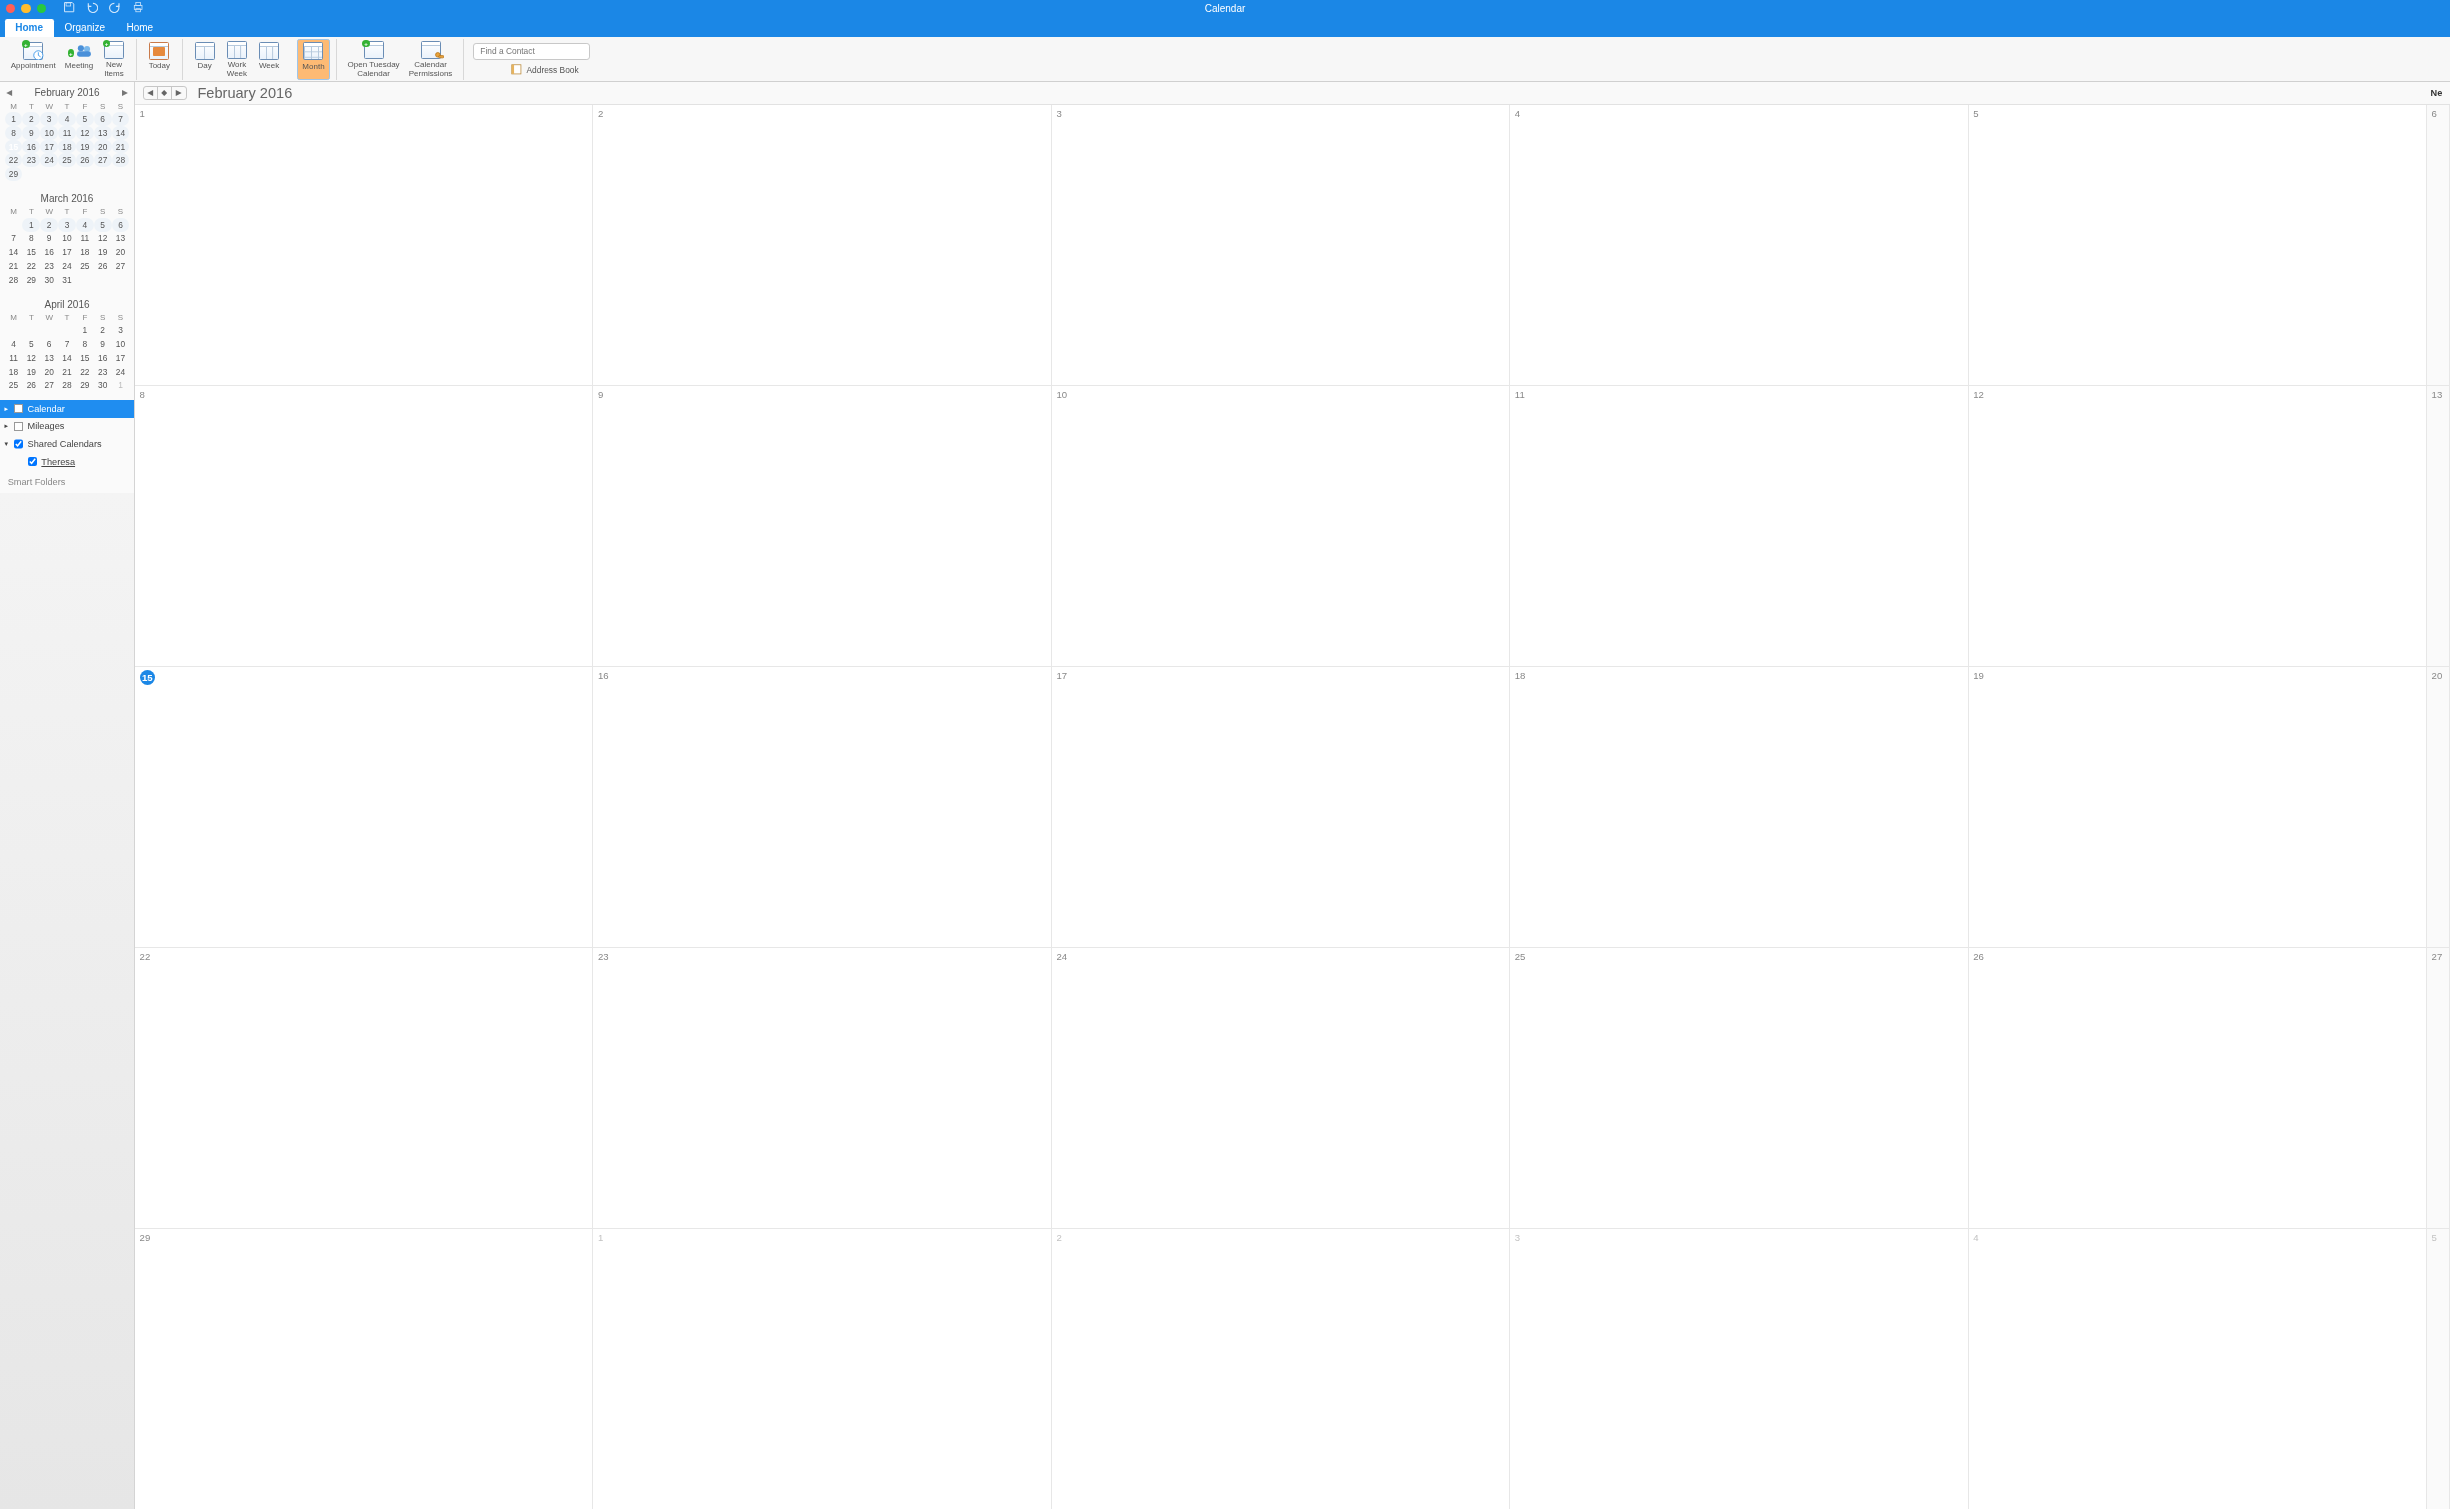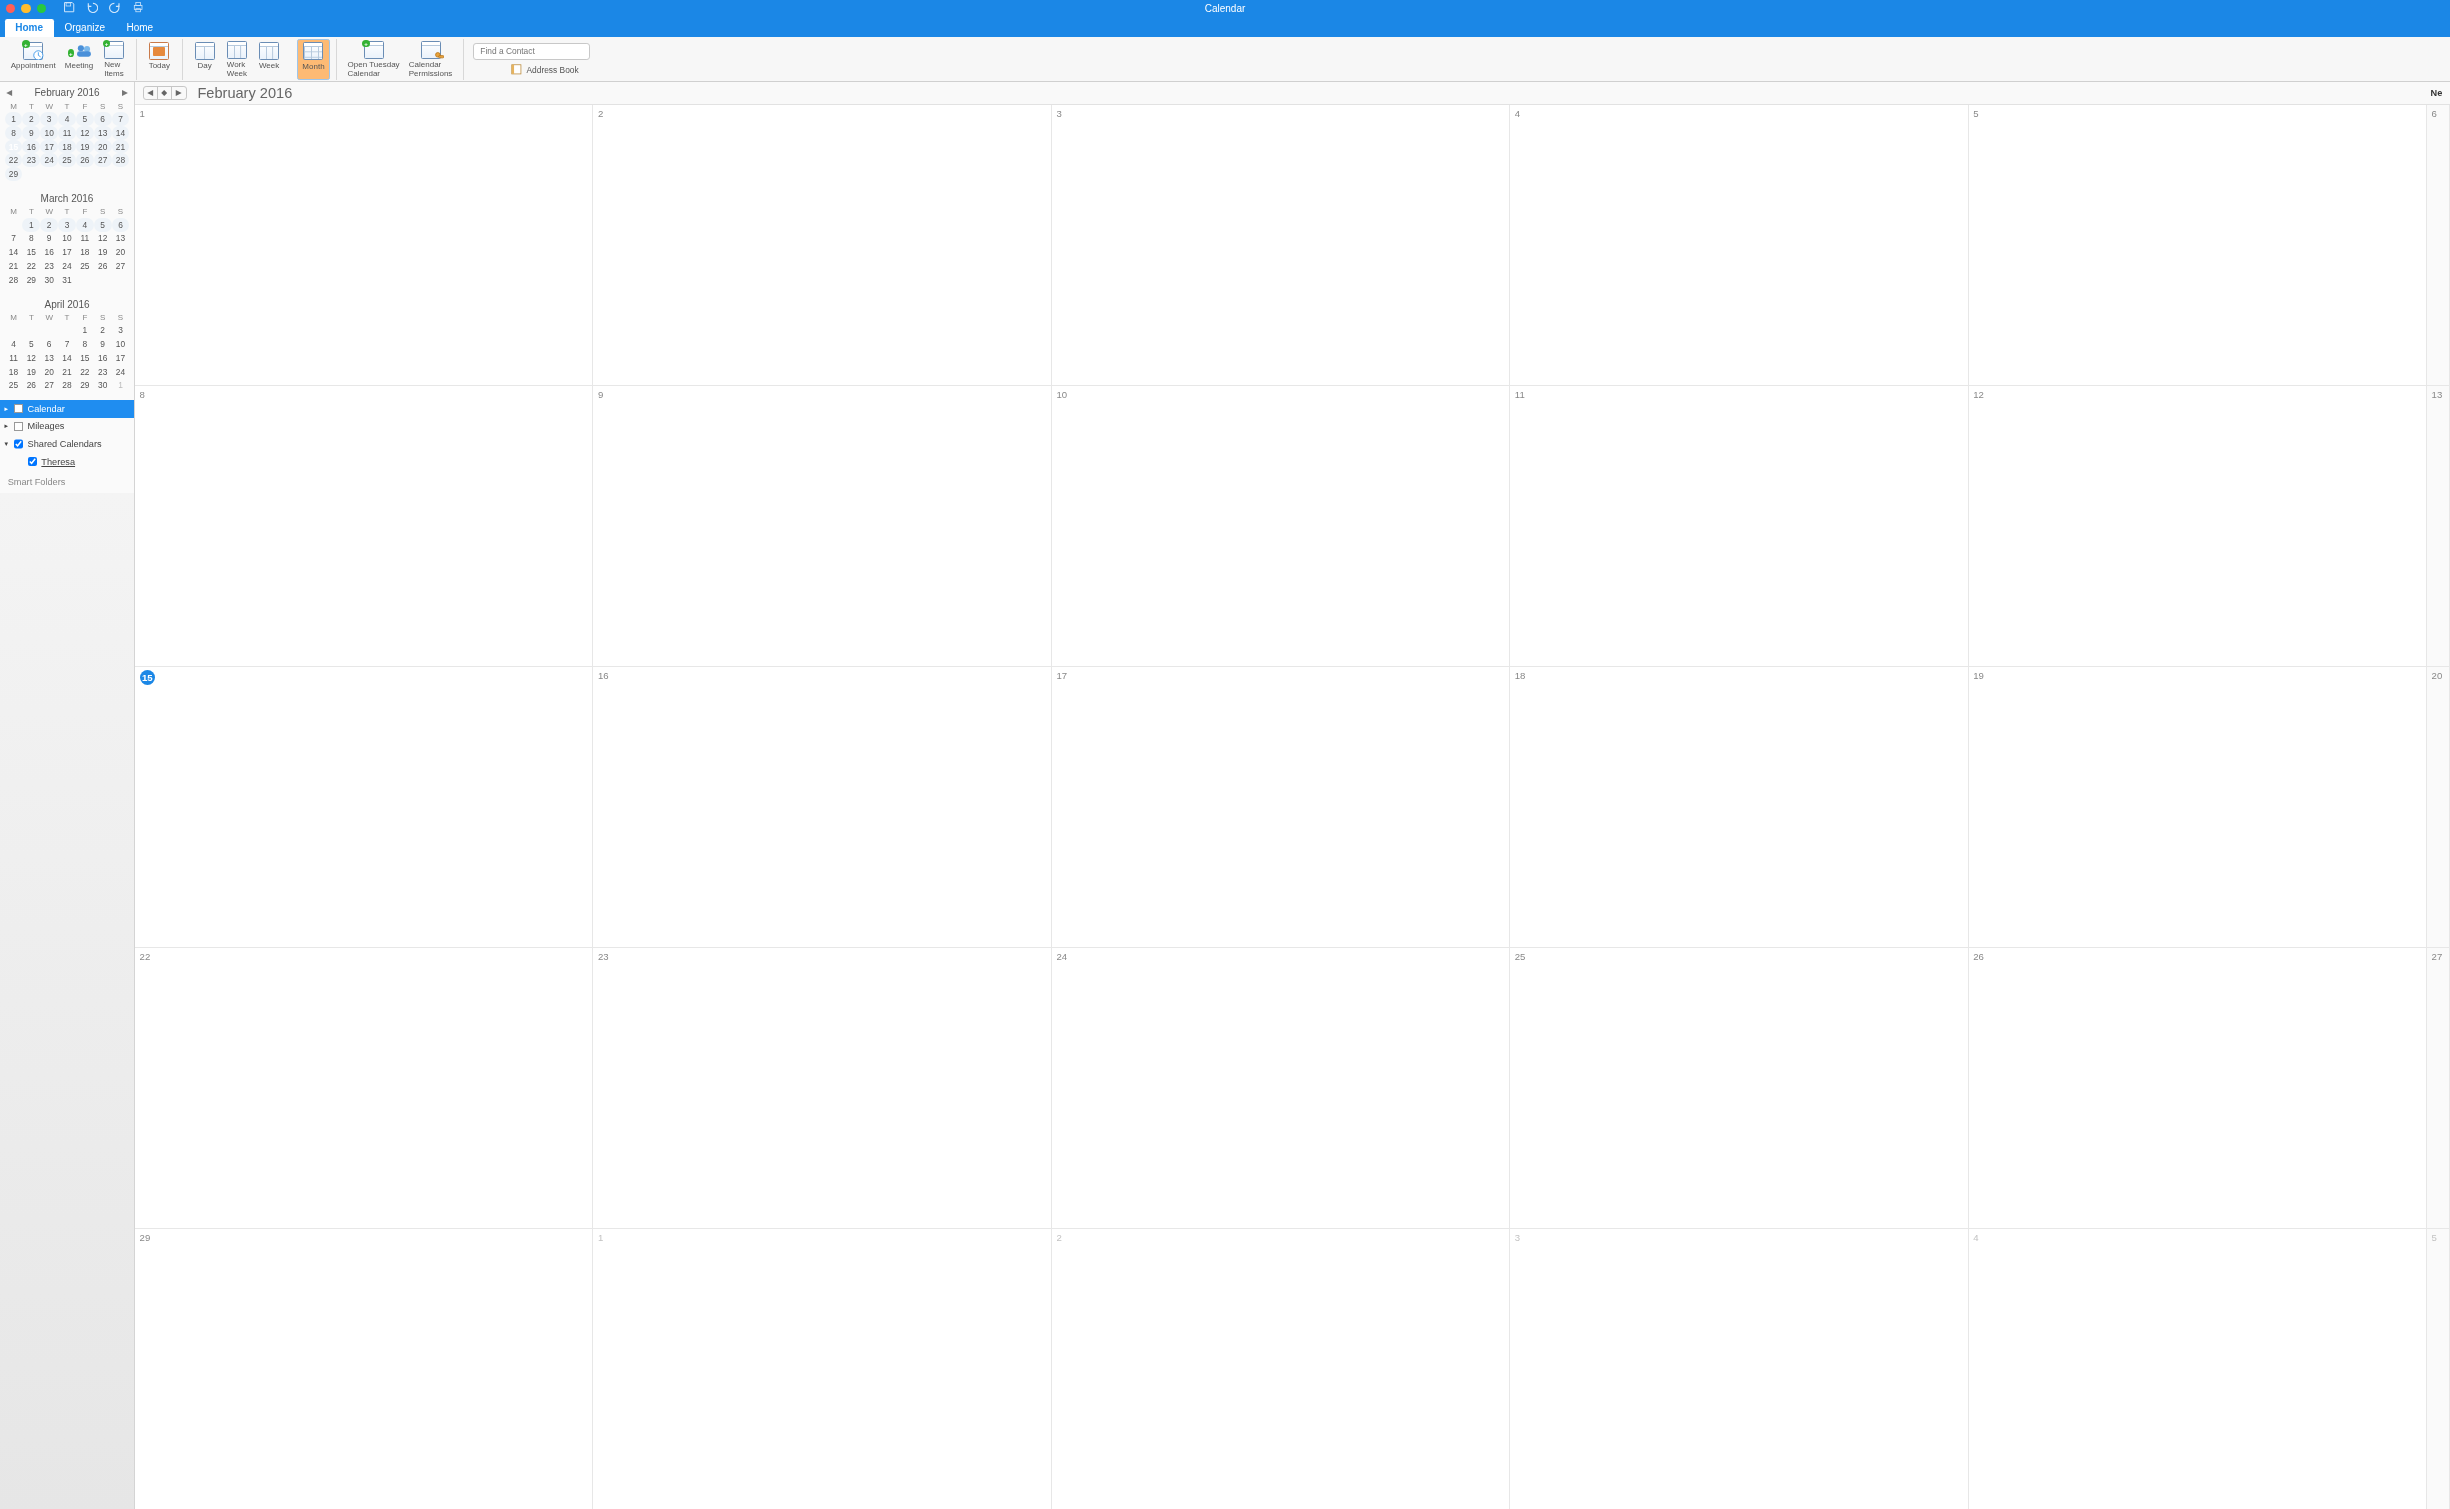--- a/index.html
+++ b/index.html
@@ -19,21 +19,21 @@
 .menubar { height: 20px; background:#1b87e6; display:flex; align-items:flex-end; padding-left:4.6px; }
 .menu-tab { padding:3.1px 10.7px 3.8px; font-size:10px; color:#fff; cursor:pointer; border-top-left-radius:2.3px; border-top-right-radius:2.3px; }
 .menu-tab.active { background:#ffffff; color:#1b87e6; font-weight:600; }
 
 
 .ribbon { height:45px; background:#f7f7f7; border-bottom:0.8px solid #d0d0d0; display:flex; align-items:center; padding:1.5px 3.1px 1.5px 0; }
 .rib-group { display:flex; align-items:stretch; height:100%; border-right:0.8px solid #d8d8d8; padding:0 6.1px; }
 .rib-btn { display:flex; flex-direction:column; align-items:center; justify-content:flex-start; padding:1.5px 4.6px; font-size:8px; color:#555; cursor:pointer; border-radius:2.3px; min-width:31px; }
 .rib-btn.active { background:#fdba74; border:0.8px solid #9ec5ea; padding:0.8px 3.8px;margin-left:12px; }
 .rib-ico { width:23px; height:21.5px; display:flex; align-items:center; justify-content:center; margin-bottom:0.8px; position:relative; }
-.rib-lab { line-height:1.05; white-space:pre-line; }
+.rib-lab { text-align:center; line-height:1.05; white-space:pre-line; }
 .rib-right { display:flex; flex-direction:column; justify-content:center; gap:4.6px; margin-left:9.2px; }
 .search-contact { width:117px; height:17px; border:0.8px solid #c8c8c8; border-radius:3.1px; font-size:8.4px; padding:0 6.1px; color:#999; background:#fff; }
 .addr-book { display:flex; align-items:center; gap:4.6px; font-size:8.4px; color:#555; cursor:pointer;padding-left:38px; }
 
 
 .cal-frame { width:20px; height:18.4px; border:0.8px solid #6a8db5; background:linear-gradient(#fff,#eaf2fb); position:relative; border-radius:1.5px; }
 .cal-frame::before { content:""; position:absolute; top:0; left:0; right:0; height:3.1px; background:#fff; border-bottom:0.8px solid #b6c9dd; }
 .cal-cols::after { content:""; position:absolute; top:3.1px; left:33%; width:0.8px; bottom:0; background:#b6c9dd; box-shadow:6.1px 0 #b6c9dd; }
 .cal-single::after { content:""; position:absolute; top:3.1px; left:45%; width:0.8px; bottom:0; background:#b6c9dd; }
 .cal-grid::after { content:""; position:absolute; inset:3.1px 0 0 0; background-image:linear-gradient(#b6c9dd 0.8px,transparent 0.8px),linear-gradient(90deg,#b6c9dd 0.8px,transparent 0.8px); background-size:7px 5.4px; }

